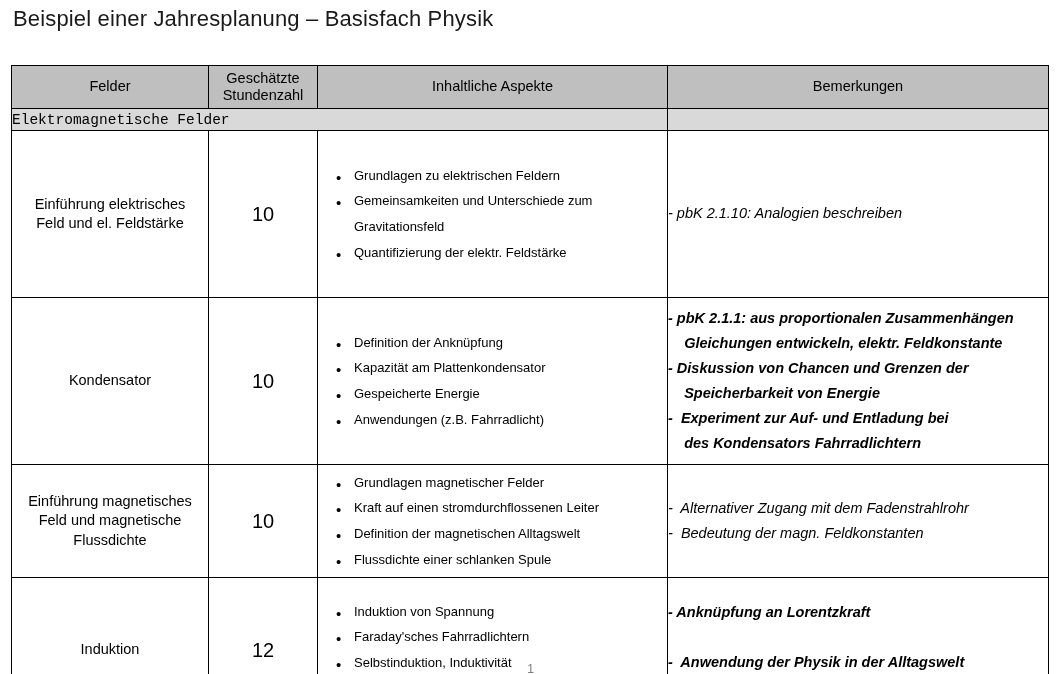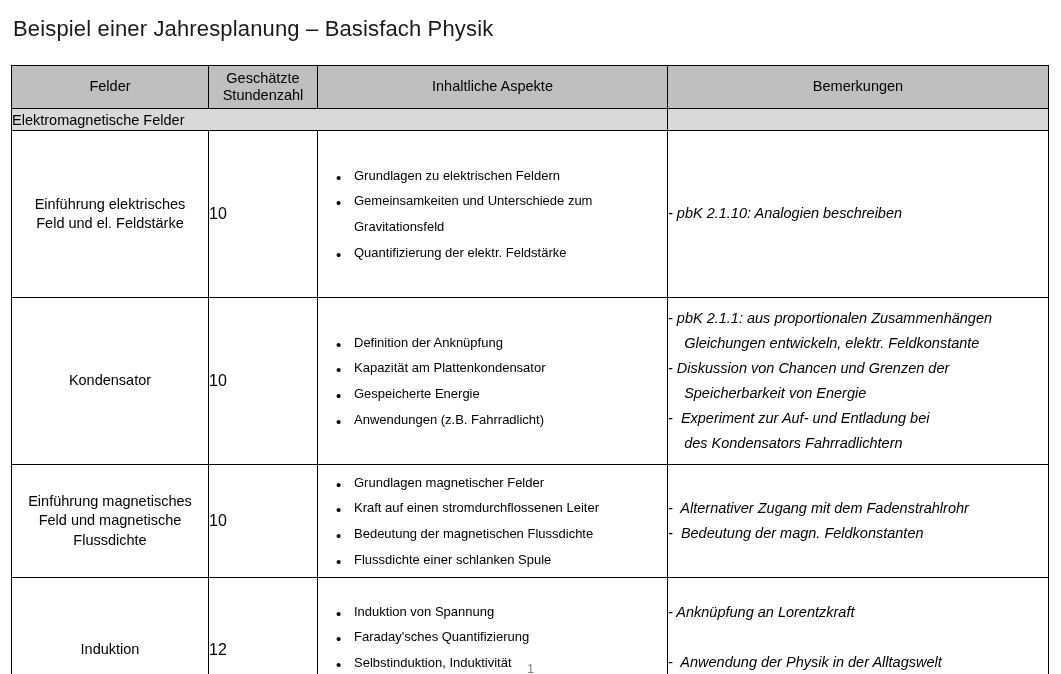--- a/index.html
+++ b/index.html
@@ -12,21 +12,21 @@
     height: 674px;
     overflow: hidden;
     font-family: "Liberation Sans", sans-serif;
     color: #000000;
     position: relative;
   }
 
   .page-title {
     position: absolute;
     left: 13px;
-    top: 16px;
+    top: 6px;
     font-size: 22px;
     font-weight: 400;
     letter-spacing: 0.15px;
     color: #1a1a1a;
     white-space: nowrap;
   }
 
   .plan-table {
     position: absolute;
     left: 11px;
@@ -58,30 +58,32 @@
 
   .section-row td {
     background: #d9d9d9;
     height: 21px;
   }
   .section-label {
     font-size: 14.5px;
     text-align: left;
     padding-left: 5px;
     white-space: nowrap;
+    font-family: Liberation Mono, monospace;
   }
 
   .cell-thema {
     text-align: center;
     font-size: 14.5px;
     line-height: 1.33;
     padding: 4px 6px;
   }
   .cell-stunden {
-    font-size: 16px;
+    text-align: center;
+    font-size: 20px;
   }
 
   .cell-aspekte {
     padding: 9px 6px 9px 0;
     vertical-align: top;
   }
   ul.aspekte-list {
     margin: 0;
     padding: 0;
     list-style: none;
@@ -119,21 +121,21 @@
     white-space: pre-wrap;
   }
   .bemerk-list li.spacer-before {
     margin-top: 1.73em;
   }
 
   
   .va-mid { vertical-align: middle; }
   .pad-top-lg { padding-top: 16px; }
   .pad-top-xl { padding-top: 60px; }
-  .pad-top-sm { padding-top: 2px; }
+  .pad-top-sm { padding-top: 2px; font-weight: bold; }
 
   .page-number {
     position: absolute;
     left: 0;
     top: 662px;
     width: 1061px;
     text-align: center;
     font-size: 12px;
     color: #7a7a7a;
     overflow: hidden;
@@ -210,39 +212,39 @@
 
     <tr style="height:113px;">
       <td class="cell-thema va-mid" style="white-space: pre-line;">Einführung magnetisches
 Feld und magnetische
 Flussdichte</td>
       <td class="cell-stunden va-mid">10</td>
       <td class="cell-aspekte">
         <ul class="aspekte-list">
           <li>Grundlagen magnetischer Felder</li>
           <li>Kraft auf einen stromdurchflossenen Leiter</li>
-          <li>Bedeutung der magnetischen Flussdichte</li>
+          <li>Definition der magnetischen Alltagswelt</li>
           <li>Flussdichte einer schlanken Spule</li>
         </ul>
       </td>
       <td class="cell-bemerk pad-top-xl">
         <ul class="bemerk-list">
           <li>-  Alternativer Zugang mit dem Fadenstrahlrohr</li>
           <li>-  Bedeutung der magn. Feldkonstanten</li>
         </ul>
       </td>
     </tr>
 
     <tr style="height:145px;">
       <td class="cell-thema va-mid" style="white-space: pre-line;">Induktion</td>
       <td class="cell-stunden va-mid">12</td>
       <td class="cell-aspekte">
         <ul class="aspekte-list">
           <li>Induktion von Spannung</li>
-          <li>Faraday'sches Quantifizierung</li>
+          <li>Faraday'sches Fahrradlichtern</li>
           <li>Selbstinduktion, Induktivität</li>
           <li>Technische Anwendungen des Induktionsgesetzes</li>
         </ul>
       </td>
       <td class="cell-bemerk pad-top-sm">
         <ul class="bemerk-list">
           <li>- Anknüpfung an Lorentzkraft</li>
           <li class="spacer-before">-  Anwendung der Physik in der Alltagswelt
    (z.B. Induktionsladegerät, Induktionskochplatte)</li>
         </ul>

